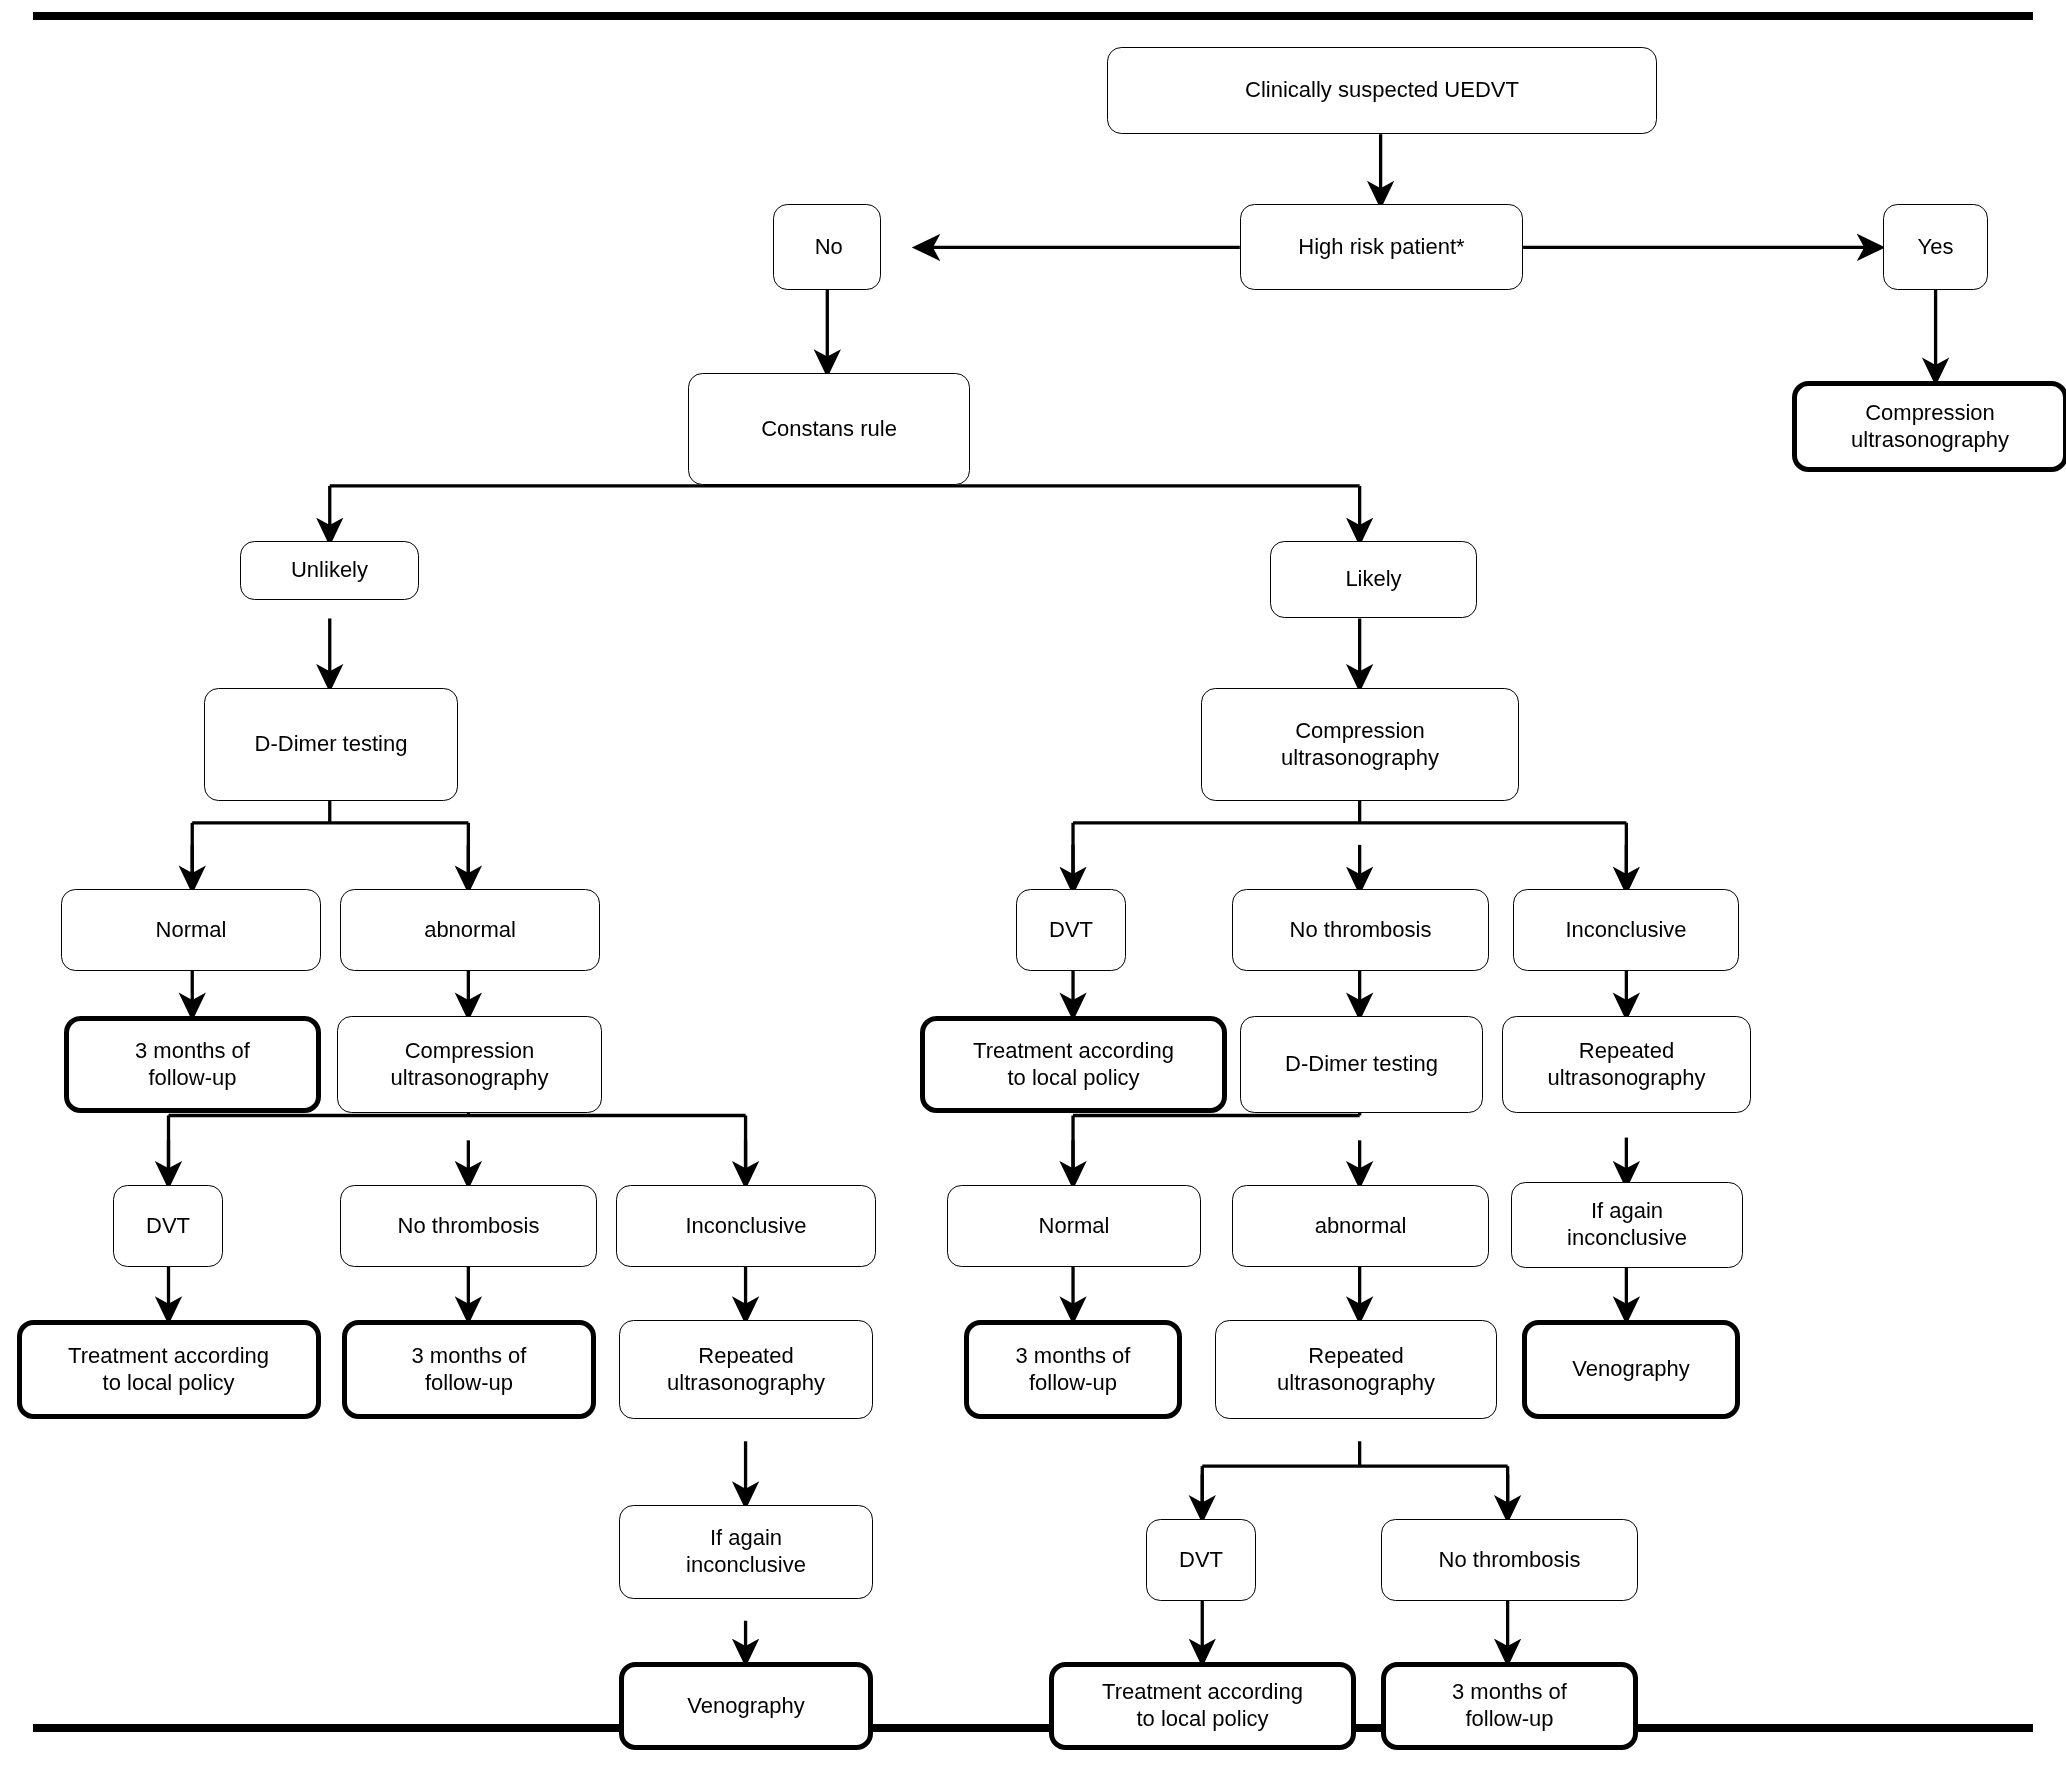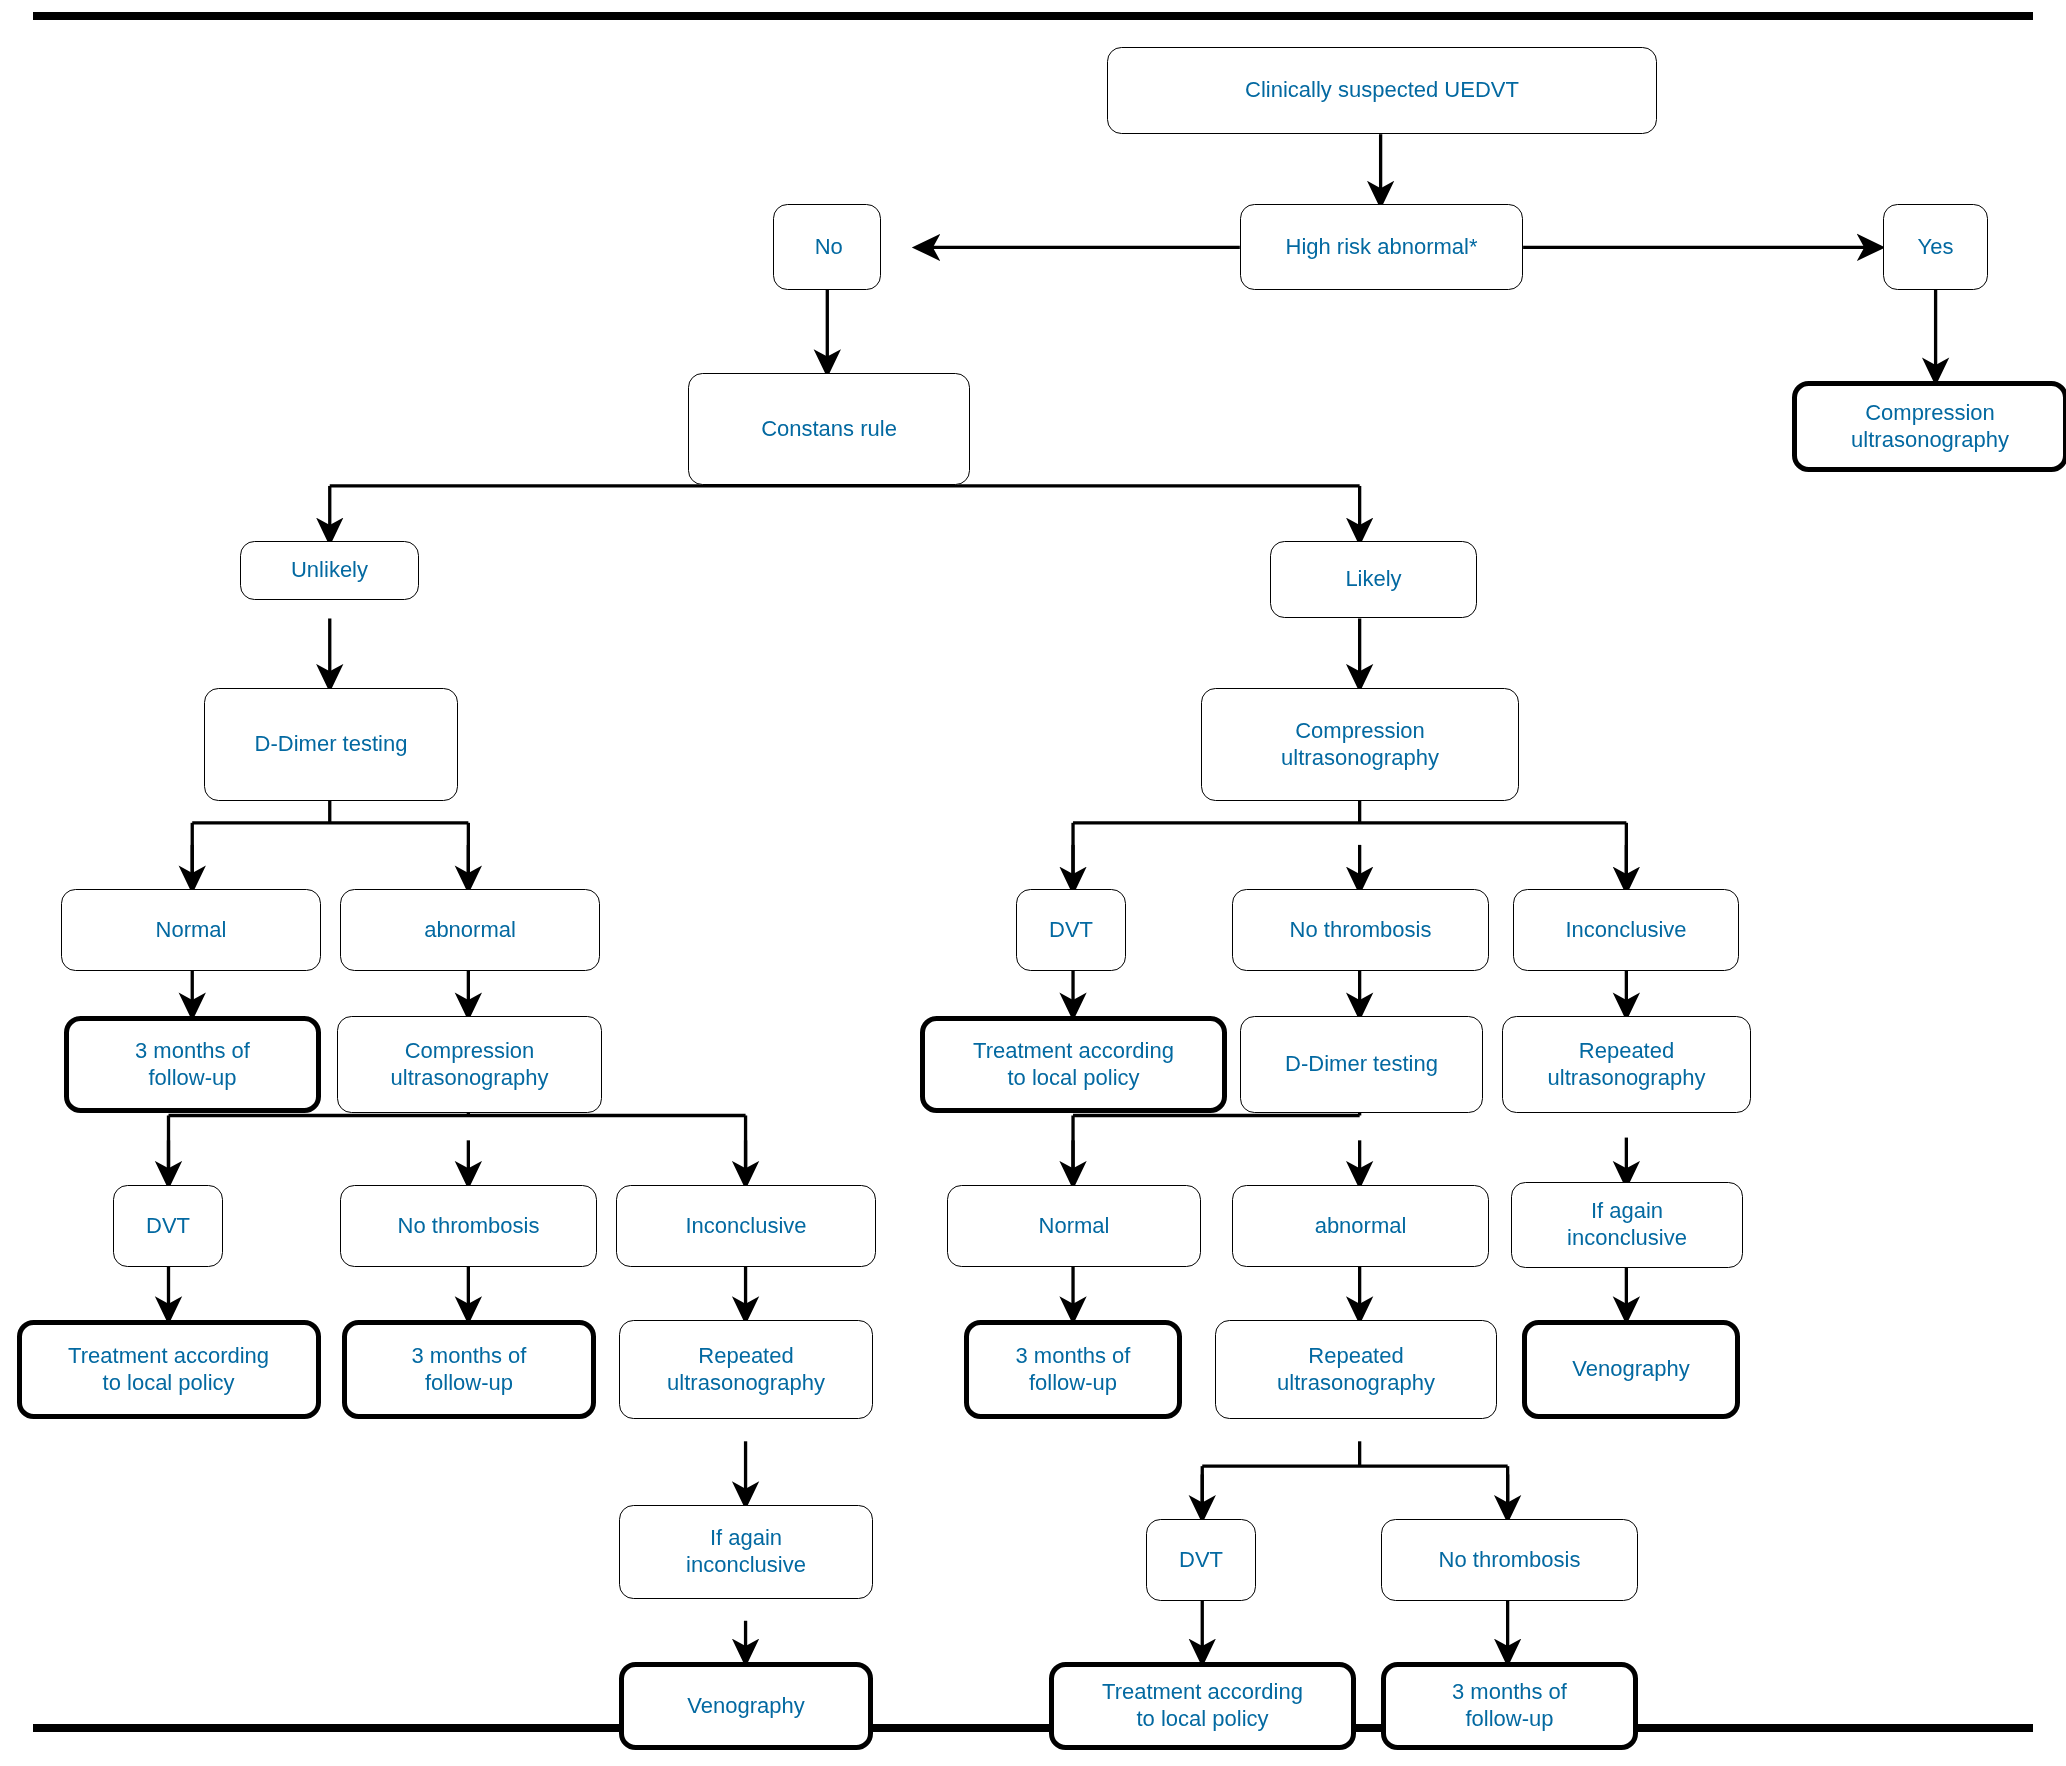--- a/index.html
+++ b/index.html
@@ -22,21 +22,21 @@
   .node{
     position:absolute;
     box-sizing:border-box;
     background:#ffffff;
     border:1.7px solid #000000;
     border-radius:14.4px;
     display:flex;align-items:center;justify-content:center;
     text-align:center;
     font-size:22px;
     line-height:1.22;
-    color:#0369a1;
+    color:#000000;
     padding:2.2px 4.4px;
     z-index:3;
   }
   .node.terminal{border-width:5px;border-radius:16.6px;}
   .node span{display:block;width:100%;white-space:pre-line;}
 </style>
 </head>
 <body>
 
 <div id="stage">
@@ -140,21 +140,21 @@
       <path d="M2177,2655 L2177,2750"></path>
       <path d="M2730,2655 L2730,2750"></path>
     </g>
   </svg>
 
   <div class="node" style="left:1107px;top:47px;width:550px;height:87px;">
     <span>Clinically suspected UEDVT</span>
   </div>
 
   <div class="node" style="left:1240px;top:204px;width:283px;height:86px;">
-    <span>High risk abnormal*</span>
+    <span>High risk patient*</span>
   </div>
 
   <div class="node" style="left:773px;top:204px;width:108px;height:86px;padding-left:8px;">
     <span>No</span>
   </div>
 
   <div class="node" style="left:1883px;top:204px;width:105px;height:86px;">
     <span>Yes</span>
   </div>
 

